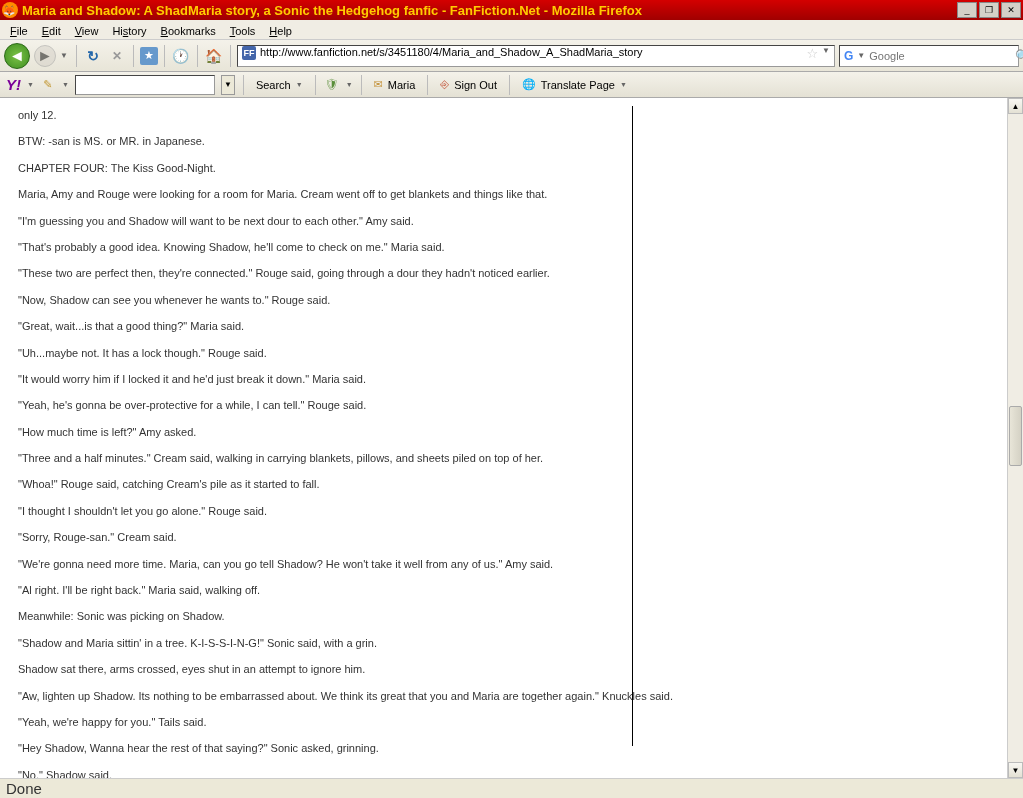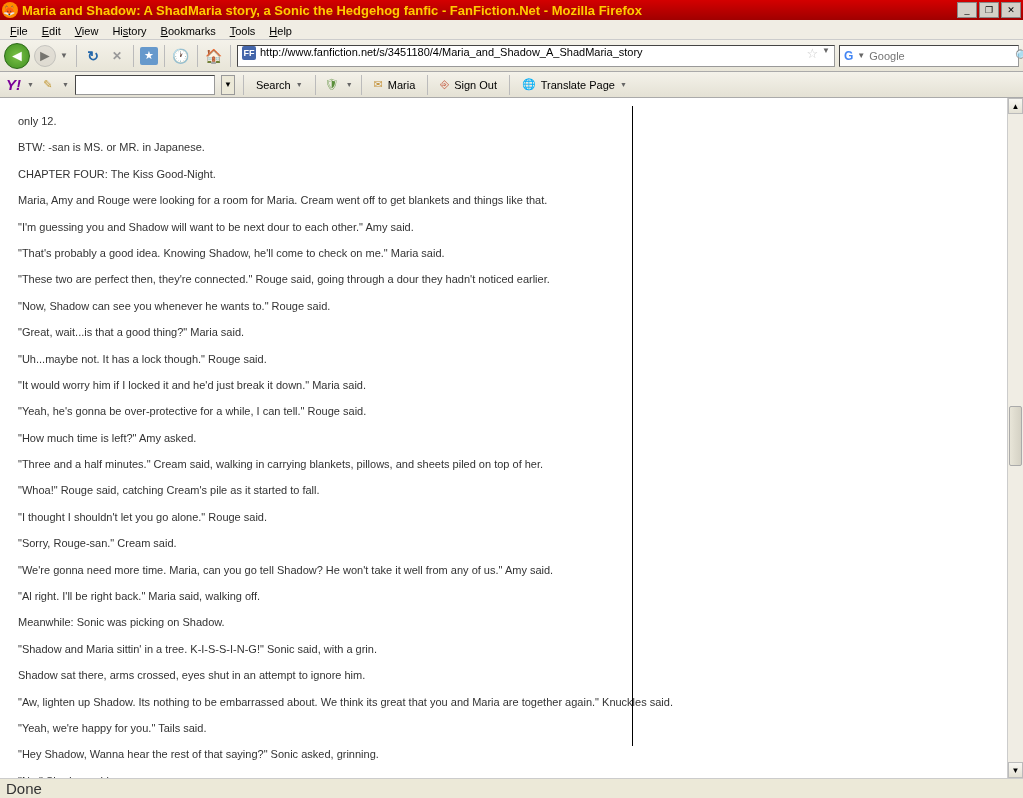--- a/index.html
+++ b/index.html
@@ -40,21 +40,21 @@
 .yahoobar { height: 26px; background: linear-gradient(to bottom, #f4f2ea, #e4e1d4); display: flex; align-items: center; padding: 0 6px; gap: 6px; border-bottom: 1px solid #aaa;}
 .yahoo-logo { color: #7b0099; font-weight: bold; font-size: 15px; font-style: italic;}
 .y-icon { width: 16px; height: 16px; display: flex; align-items: center; justify-content: center; font-size: 11px; cursor: pointer;}
 .y-input { width: 140px; height: 20px; background: white; border: 1px inset #999; }
 .y-dd { width: 14px; height: 20px; background: #ece9d8; border: 1px solid #999; font-size: 8px; display: flex; align-items: center; justify-content: center; cursor: pointer;}
 .y-sep { width: 1px; height: 20px; background: #bbb; margin: 0 2px;}
 .y-btn { display: flex; align-items: center; gap: 5px; font-size: 11px; cursor: pointer; padding: 2px 4px;}
 .y-btn-dd { font-size: 7px; color: #666;}
 
 .content-wrap { flex: 1; display: flex; background: white; overflow: hidden;}
-.content { flex: 1; background: white; padding: 16px 18px; overflow: hidden; position: relative; border-radius: 10px;}
+.content { flex: 1; background: white; padding: 10px 18px; overflow: hidden; position: relative; border-radius: 10px;}
 .content p { font-size: 11px; font-family: Verdana, sans-serif; color: #333; line-height: 1.4; margin-bottom: 11px;}
 .divider-line { position: absolute; left: 632px; top: 8px; width: 1px; height: 640px; background: #000;}
 .scrollbar { width: 16px; background: #ece9d8; border-left: 1px solid #ccc; display: flex; flex-direction: column;}
 .sb-arrow { height: 16px; background: linear-gradient(to bottom, #f8f7f2, #e4e1d4); border: 1px solid #bbb; font-size: 8px; display: flex; align-items: center; justify-content: center; cursor: pointer;}
 .sb-track { flex: 1; background: #f0ede4; position: relative;}
 .sb-thumb { position: absolute; top: 45%; left: 1px; right: 1px; height: 60px; background: linear-gradient(to right, #e8e5d8, #d4d1c4); border: 1px solid #aaa; border-radius: 2px; cursor: pointer;}
 
 .statusbar { height: 20px; background: #ece9d8; border-top: 1px solid #ccc; display: flex; align-items: center; padding: 0 6px; font-size: 15px; color: #333;}
 </style>
 </head>

